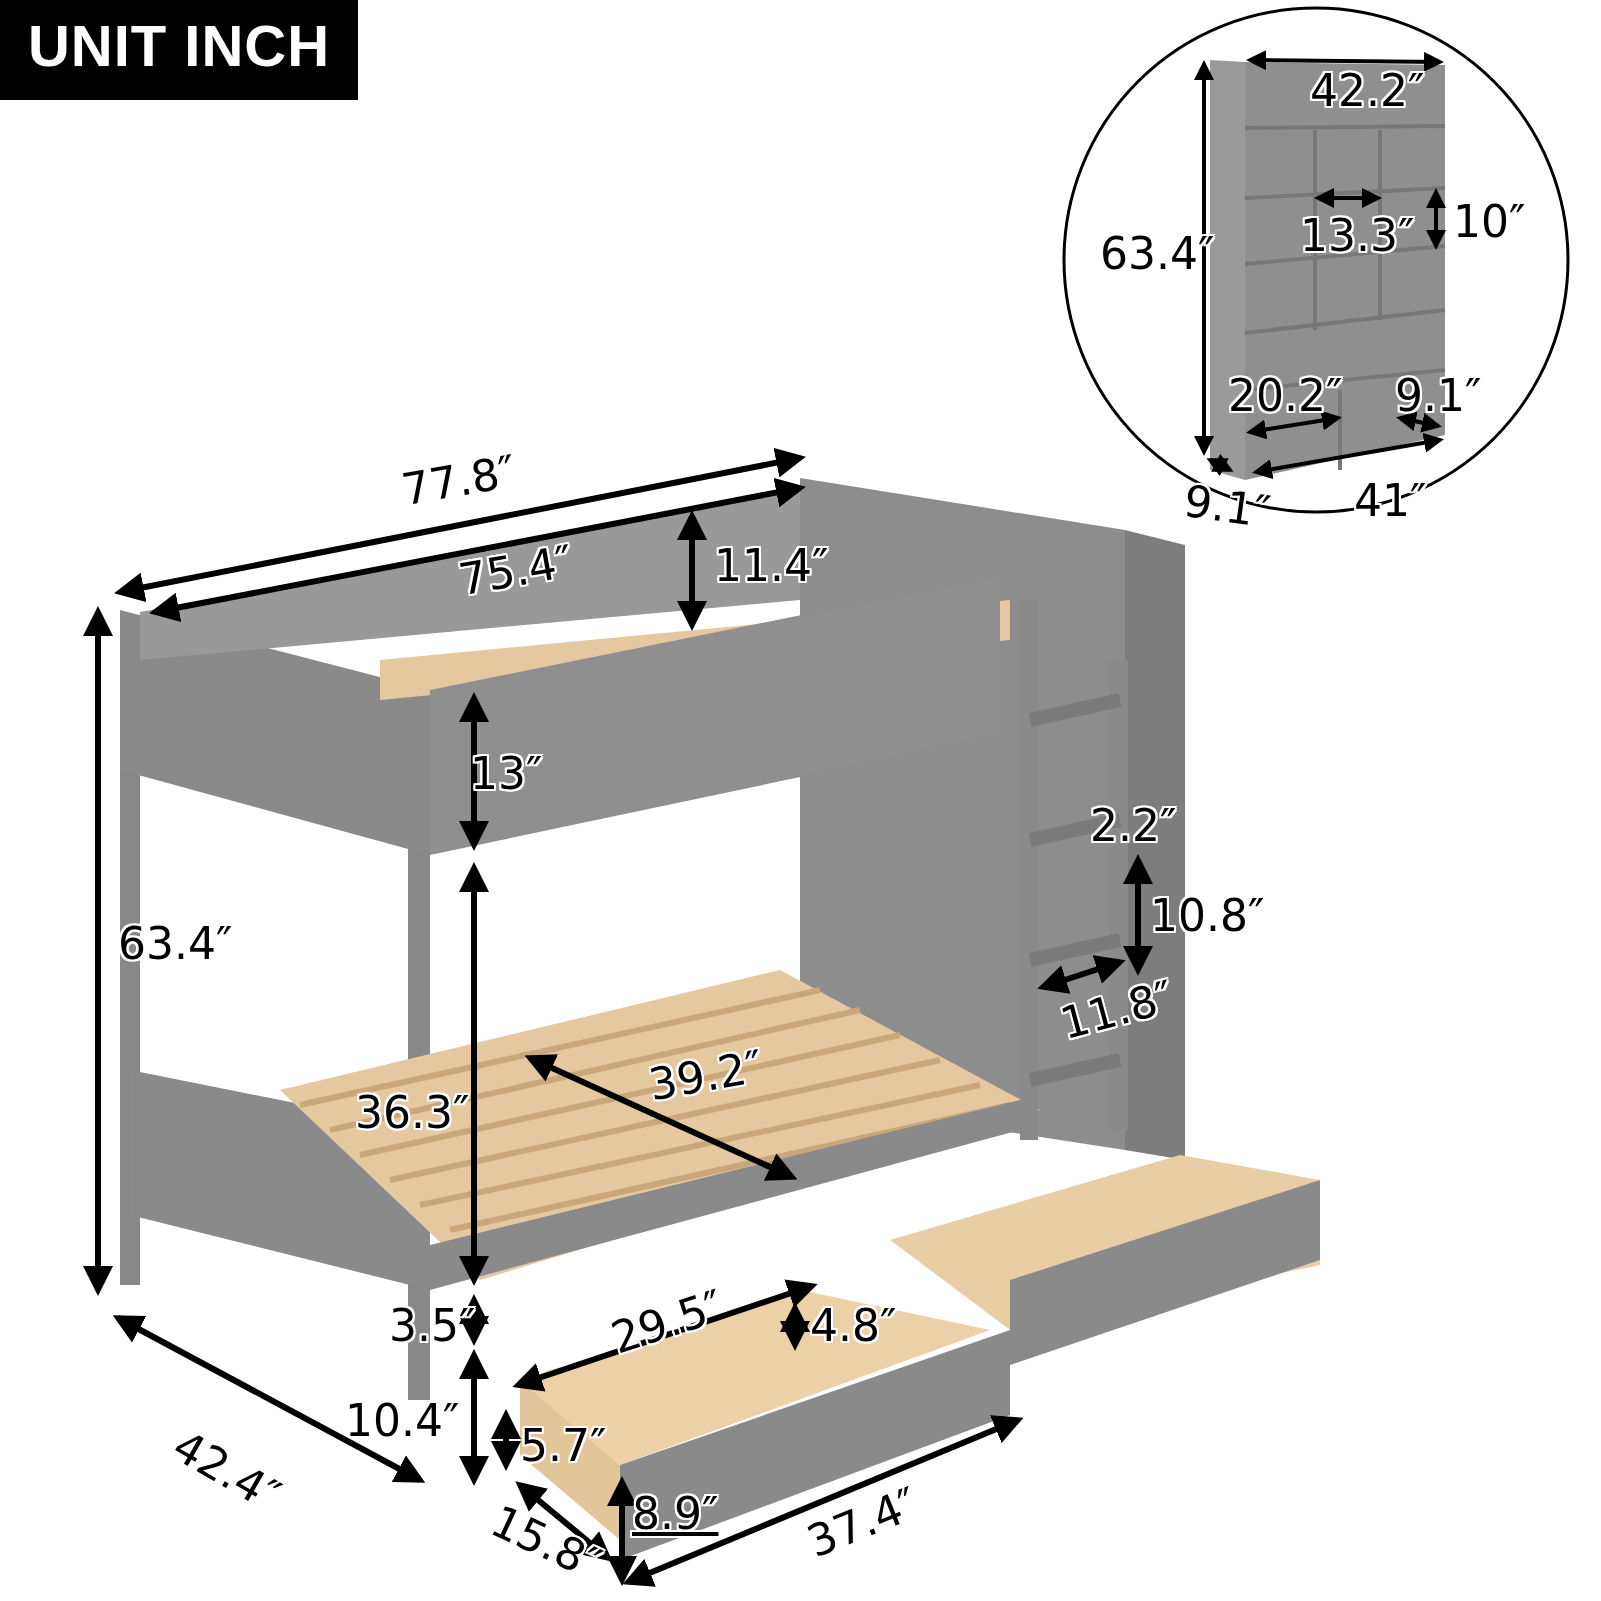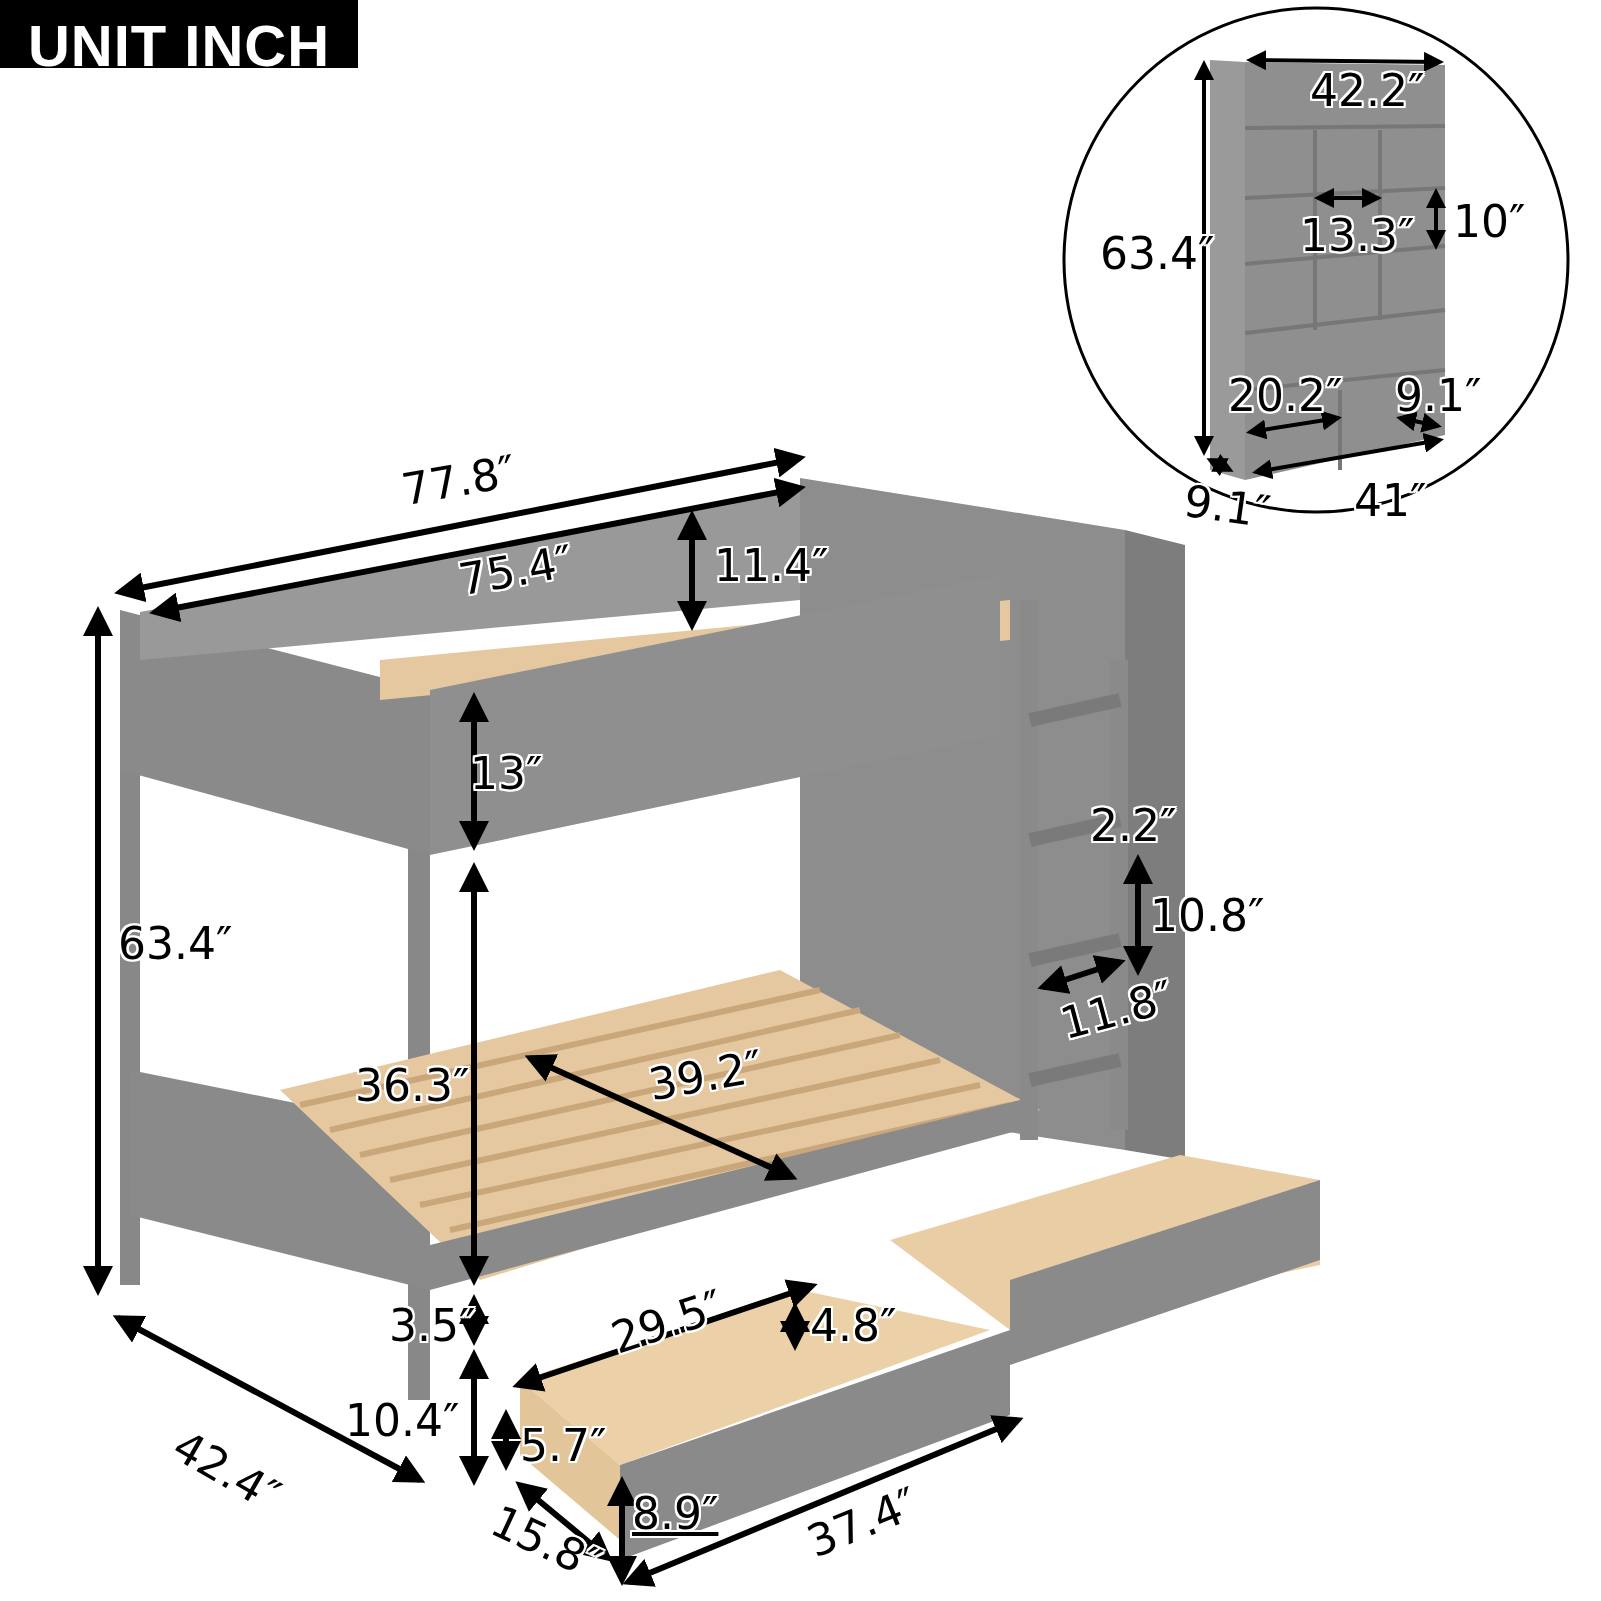--- a/index.html
+++ b/index.html
@@ -1,17 +1,17 @@
 <!DOCTYPE html>
 <html><head>
 <meta charset="utf-8">
 <style>
   html,body{margin:0;padding:0;background:#fff;}
   body{width:1601px;height:1601px;position:relative;overflow:hidden;font-family:"Liberation Sans",sans-serif;}
-  #unit-badge{position:absolute;left:0;top:0;width:358px;height:68px;background:#000;color:#fff;font-weight:bold;font-size:58px;line-height:92px;text-align:center;letter-spacing:1px;}
+  #unit-badge{position:absolute;left:0;top:0;width:358px;height:100px;background:#000;color:#fff;font-weight:bold;font-size:58px;line-height:92px;text-align:center;letter-spacing:1px;}
   svg{position:absolute;left:0;top:0;}
   .lbl{position:absolute;font-family:"DejaVu Sans",sans-serif;font-size:44px;color:#000;white-space:nowrap;
        text-shadow:-2px -2px 0 #fff,2px -2px 0 #fff,-2px 2px 0 #fff,2px 2px 0 #fff,0 2px 0 #fff,0 -2px 0 #fff,2px 0 0 #fff,-2px 0 0 #fff;transform-origin:left top;}
 </style>
 </head>
 <body>
 
 <div id="unit-badge">UNIT INCH</div>
 
 <svg width="1601" height="1601" viewBox="0 0 1601 1601">
@@ -116,21 +116,21 @@
     <line x1="1138" y1="860" x2="1138" y2="970"></line>
     <line x1="1043" y1="987" x2="1120" y2="962"></line>
   </g>
 </svg>
 
 <div class="lbl" style="left:398px;top:465px;transform:rotate(-10deg);">77.8″</div>
 <div class="lbl" style="left:455px;top:555px;transform:rotate(-10deg);">75.4″</div>
 <div class="lbl" style="left:706px;top:540px;margin-left:8px;">11.4″</div>
 <div class="lbl" style="left:470px;top:748px;text-align:right;">13″</div>
 <div class="lbl" style="left:118px;top:918px;">63.4″</div>
-<div class="lbl" style="left:355px;top:1060px;">36.3″</div>
+<div class="lbl" style="left:355px;top:1087px;">36.3″</div>
 <div class="lbl" style="left:645px;top:1060px;transform:rotate(-10deg);">39.2″</div>
 <div class="lbl" style="left:190px;top:1420px;transform:rotate(30deg);">42.4″</div>
 <div class="lbl" style="left:365px;top:1300px;margin-left:24px;">3.5″</div>
 <div class="lbl" style="left:345px;top:1395px;">10.4″</div>
 
 <div class="lbl" style="left:1090px;top:800px;">2.2″</div>
 <div class="lbl" style="left:1150px;top:890px;">10.8″</div>
 <div class="lbl" style="left:1055px;top:1000px;transform:rotate(-15deg);">11.8″</div>
 
 <div class="lbl" style="left:605px;top:1315px;transform:rotate(-18deg);">29.5″</div>

